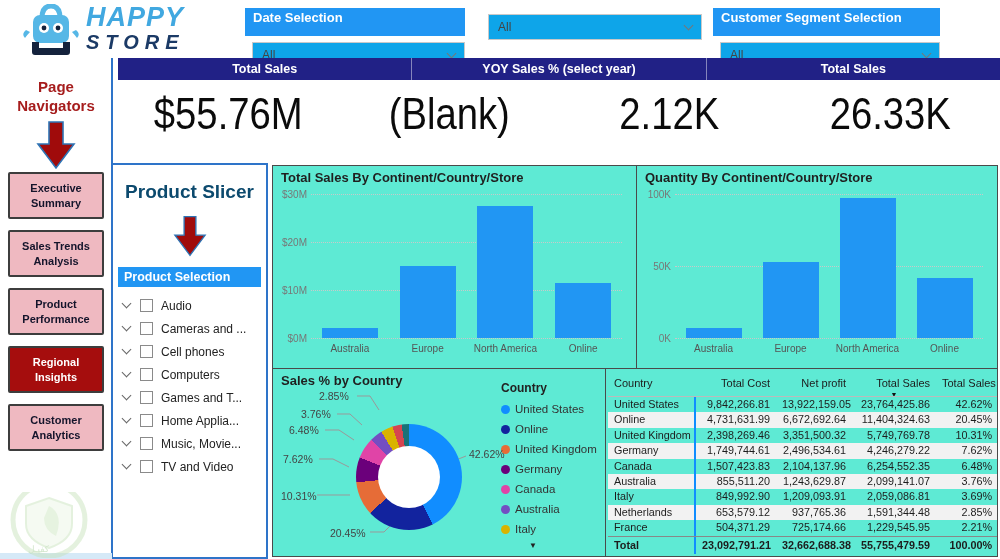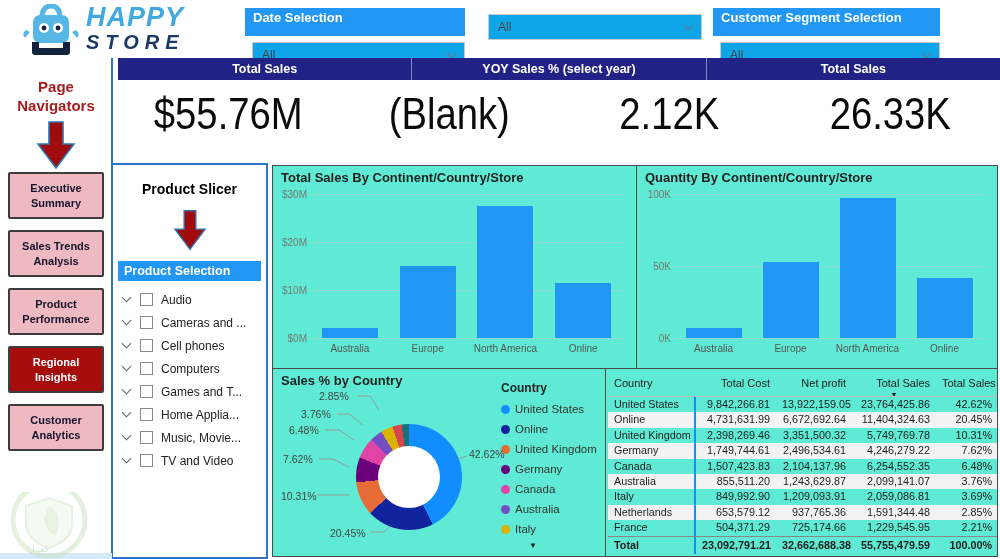--- a/index.html
+++ b/index.html
@@ -33,21 +33,21 @@
   .nav-btn.active { background:#A50D0D; color:#fff; }
   .v-divider { position:absolute; left:111px; top:58px; width:2px; bottom:0; background:#2E74C9; }
   .bottom-strip { position:absolute; left:0; bottom:0; width:112px; height:6px; background:#D5E9F7; }
 
   
   .watermark { position:absolute; left:-6px; top:492px; opacity:.45; }
   .watermark-text { position:absolute; left:34px; top:52px; font-size:9px; color:#9CC98F; }
 
   
   .slicer-panel { position:absolute; left:113px; top:163px; width:155px; bottom:0; border:2px solid #2E74C9; border-left:none; background:#fff; }
-  .slicer-title { margin-top:16px; text-align:center; color:#000000; font-weight:bold; font-size:14px; }
+  .slicer-title { margin-top:16px; text-align:center; color:#0c4a6e; font-weight:bold; font-size:19px; }
   .slicer-arrow { display:block; margin:12px auto 4px; }
   .slicer-header { margin:10px 5px 0 5px; background:#2196F3; color:#fff; font-weight:bold; font-size:12.5px; padding:3px 0 3px 6px; }
   .slicer-items { margin-top:7px; }
   .slicer-item { display:flex; align-items:center; height:23px; padding-left:10px; font-size:12px; color:#222; cursor:pointer; }
   .s-chev { width:7px; height:7px; border-right:1.4px solid #666; border-bottom:1.4px solid #666; transform:rotate(45deg); margin:-4px 10px 0 0; }
   .cbox { width:13px; height:13px; border:1px solid #8A8A8A; background:#fff; margin-right:8px; }
 
   
   .charts-panel { position:absolute; left:272px; top:165px; width:726px; height:392px; border:1px solid #4A4A4A; background:#5eead4; }
   .cell { position:absolute; overflow:hidden; }

